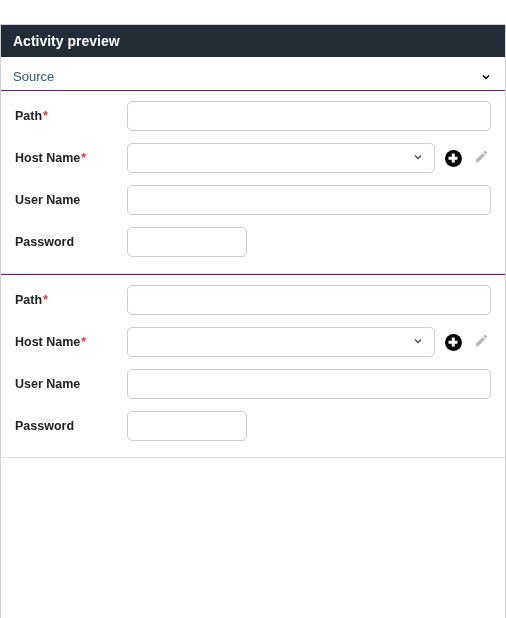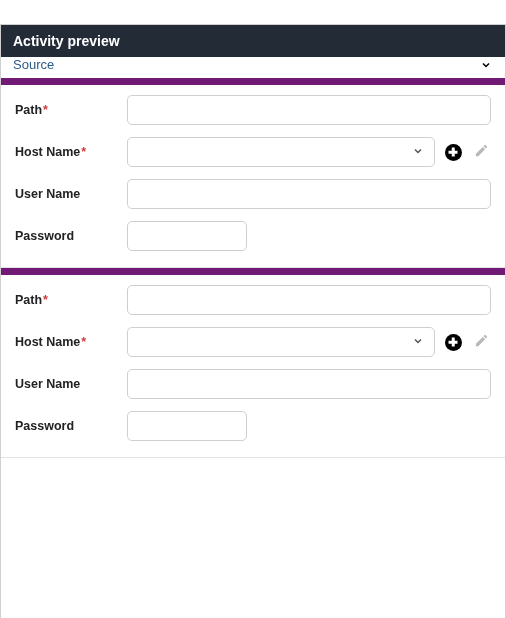--- a/index.html
+++ b/index.html
@@ -36,37 +36,37 @@
       overflow-y: auto;
       padding: 0;
     }
     .section {
       border-bottom: 1px solid #e3e3e3;
     }
     .section-header {
       display: flex;
       align-items: center;
       justify-content: space-between;
-      padding: 0 12px 6px 12px;
+      padding: 12px 12px 6px 12px;
       cursor: pointer;
     }
     .section-title {
       color: #2a5a8a;
       font-size: 13px;
     }
     .section-header .chev {
       width: 14px;
       height: 14px;
       display: flex;
       align-items: center;
       justify-content: center;
     }
     .section-fields {
       padding: 4px 14px 10px 14px;
-      border-top: 7px solid #701a75;
+      border-top: 1px solid #701a75;
     }
     .field-row {
       display: flex;
       align-items: center;
       padding: 6px 0;
       gap: 8px;
     }
     .field-label {
       width: 104px;
       font-weight: 700;

